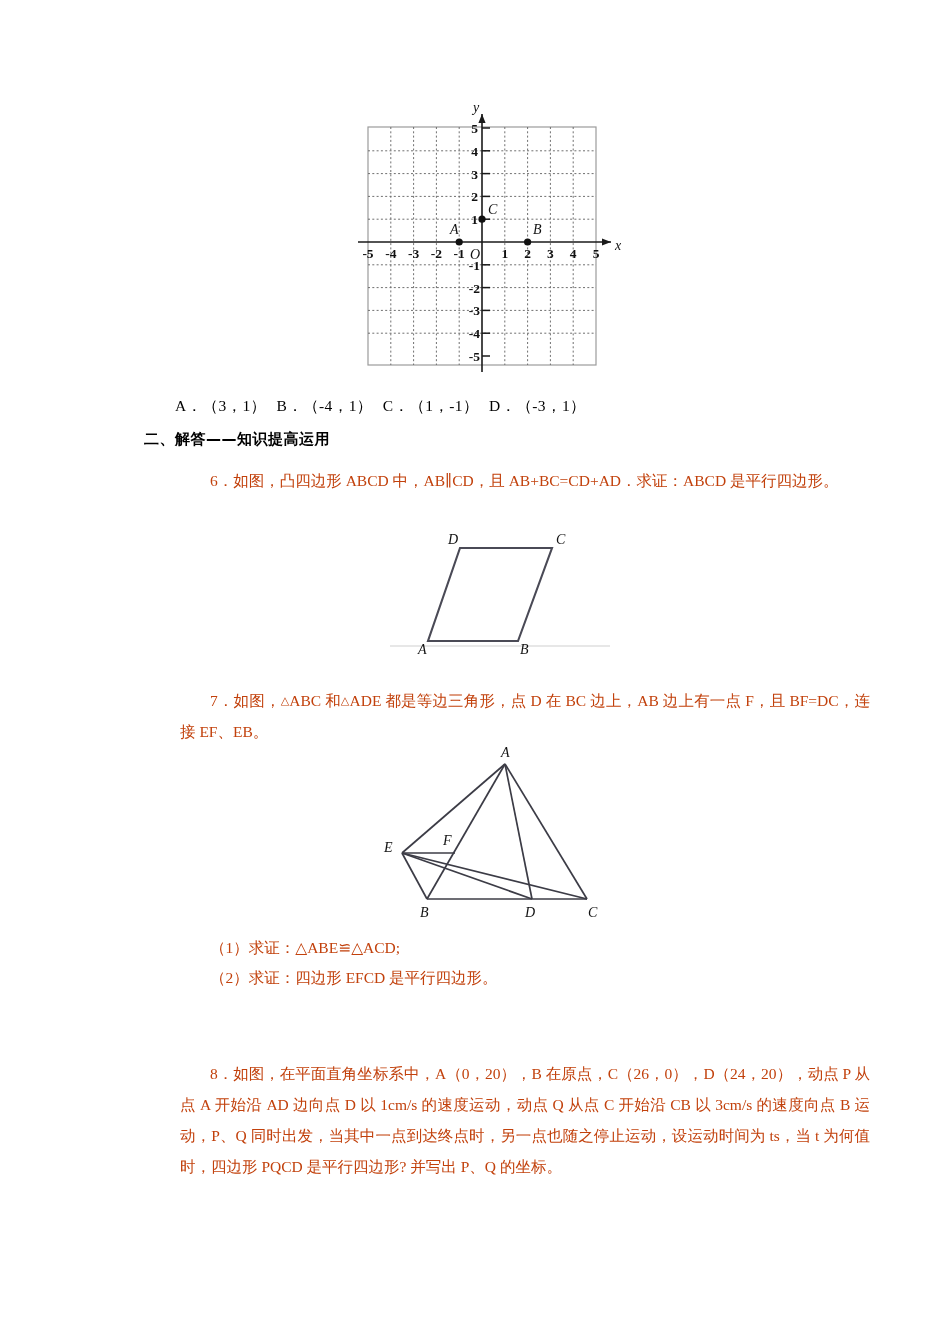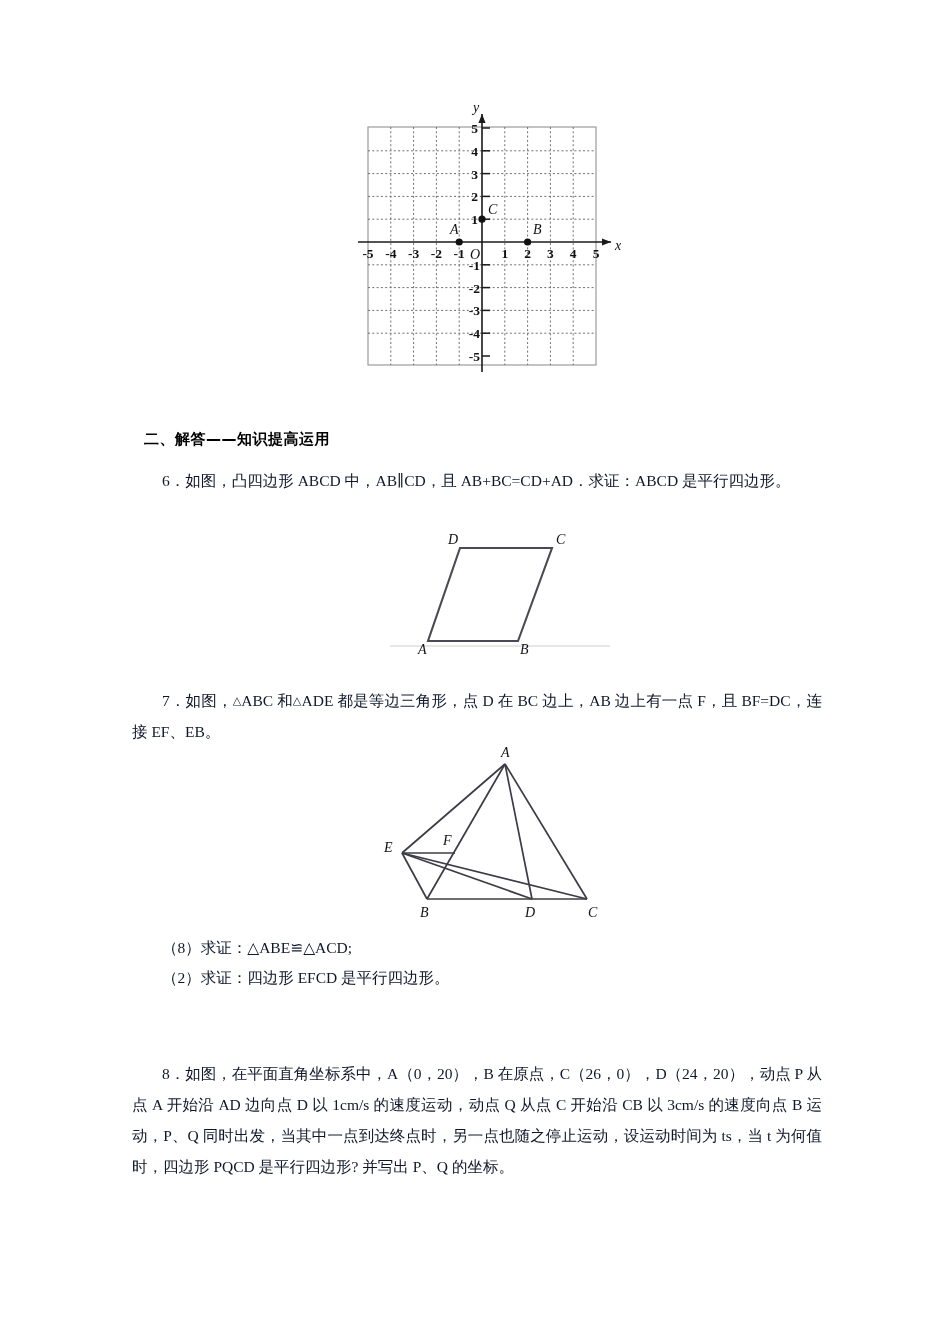--- a/index.html
+++ b/index.html
@@ -51,21 +51,22 @@
     font-weight: bold;
     font-size: 15px;
     letter-spacing: 0.5px;
   }
 
   .para {
     position: absolute;
     font-size: 15.5px;
     line-height: 31px;
     text-align: justify;
-    color: #0f172a;
+    color: #c2410c;
+    margin-left: 48px;
   }
   .para.indent { text-indent: 30px; }
 
   .q6 { left: 132px; top: 465px; width: 690px; }
   .q7 { left: 132px; top: 685px; width: 690px; }
   .sub1 { left: 132px; top: 932px; width: 690px; text-indent: 30px; }
   .sub2 { left: 132px; top: 962px; width: 690px; text-indent: 30px; }
   .q8 { left: 132px; top: 1058px; width: 690px; }
 
   .tri-sym { font-size: 11px; vertical-align: 2px; }
@@ -182,20 +183,23 @@
       <text class="fig-label" x="120" y="134">A</text>
 
       <circle cx="197.6" cy="142" r="3.6" fill="#111"></circle>
       <text class="fig-label" x="203" y="134">B</text>
 
       <circle cx="152" cy="119.2" r="3.6" fill="#111"></circle>
       <text class="fig-label" x="158" y="114">C</text>
     </svg>
   </div>
 
+  <div class="choices">
+    <span>A．（3，1）</span><span class="sp"></span><span>B．（-4，1）</span><span class="sp"></span><span>C．（1，-1）</span><span class="sp"></span><span>D．（-3，1）</span>
+  </div>
 
   <div class="section-head">二、解答——知识提高运用</div>
 
   <div class="para q6 indent">6．如图，凸四边形 ABCD 中，AB∥CD，且 AB+BC=CD+AD．求证：ABCD 是平行四边形。</div>
 
   <div class="para-figure">
     <svg width="220" height="135" viewBox="0 0 220 135" xmlns="http://www.w3.org/2000/svg">
 
       <line x1="0" y1="118" x2="220" y2="118" stroke="#cfcfcf" stroke-width="1"></line>
 
@@ -230,18 +234,18 @@
       </g>
       <text class="fig-label" x="131" y="15">A</text>
       <text class="fig-label" x="50" y="175">B</text>
       <text class="fig-label" x="218" y="175">C</text>
       <text class="fig-label" x="155" y="175">D</text>
       <text class="fig-label" x="14" y="110">E</text>
       <text class="fig-label" x="73" y="103">F</text>
     </svg>
   </div>
 
-  <div class="para sub1">（8）求证：△ABE≌△ACD;</div>
+  <div class="para sub1">（1）求证：△ABE≌△ACD;</div>
   <div class="para sub2">（2）求证：四边形 EFCD 是平行四边形。</div>
 
   <div class="para q8 indent">8．如图，在平面直角坐标系中，A（0，20），B 在原点，C（26，0），D（24，20），动点 P 从点 A 开始沿 AD 边向点 D 以 1cm/s 的速度运动，动点 Q 从点 C 开始沿 CB 以 3cm/s 的速度向点 B 运动，P、Q 同时出发，当其中一点到达终点时，另一点也随之停止运动，设运动时间为 ts，当 t 为何值时，四边形 PQCD 是平行四边形? 并写出 P、Q 的坐标。</div>
 
 </div>
 
 </body></html>

